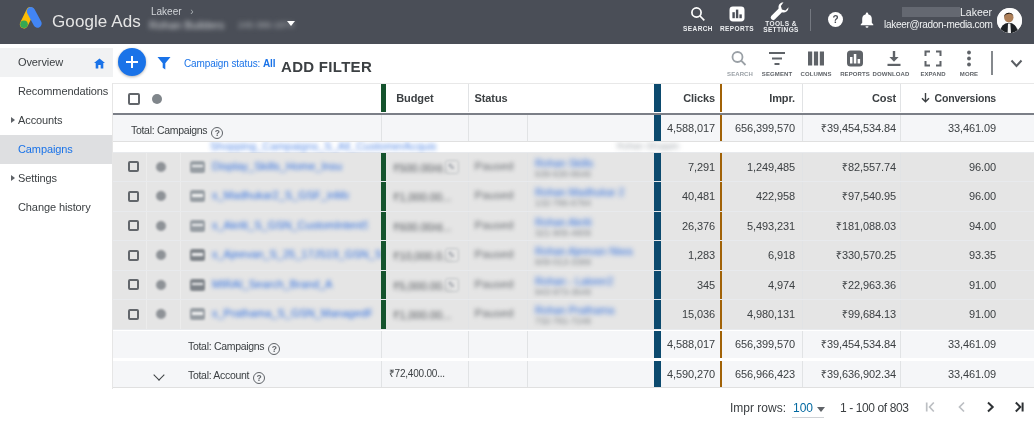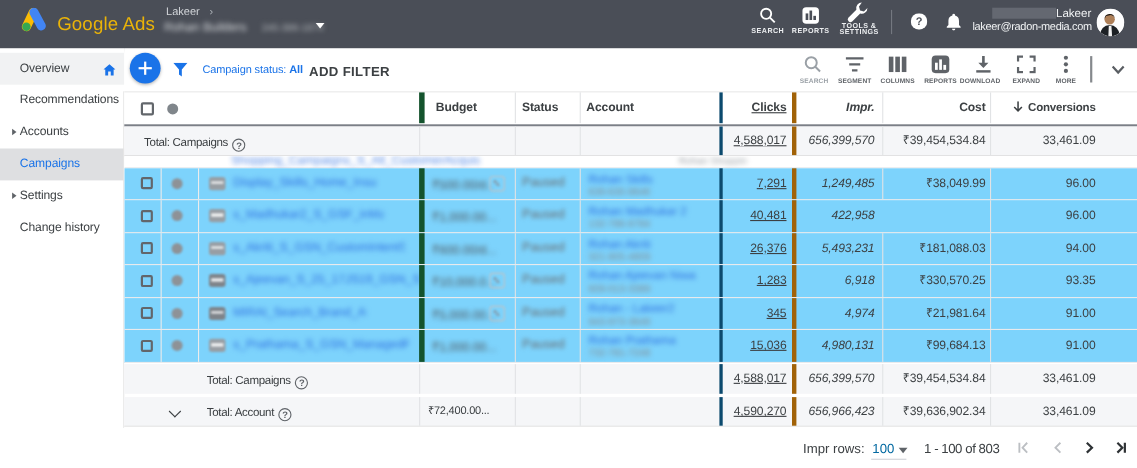--- a/index.html
+++ b/index.html
@@ -4,21 +4,21 @@
 <style>
 * { margin:0; padding:0; box-sizing:border-box; }
 html,body { width:1034px; height:425px; overflow:hidden; background:#fff;
   font-family:"Liberation Sans", sans-serif; }
 
 
 #topbar { position:absolute; top:0; left:0; width:1034px; height:44px; background:#4a4e57; }
 #topbar .shadow { position:absolute; top:44px; left:0; width:1034px; height:5px;
   background:linear-gradient(to bottom, rgba(0,0,0,0.22), rgba(0,0,0,0)); }
 .galogo { position:absolute; top:7px; left:19px; }
-.gatext { position:absolute; top:12px; left:52px; color:#eab308; font-size:17px; letter-spacing:0.1px; }
+.gatext { position:absolute; top:12px; left:52px; color:#e5e5e5; font-size:17px; letter-spacing:0.1px; }
 .crumb1 { position:absolute; top:6px; left:151px; color:#d2d5d9; font-size:10px; }
 .crumb1 .gt { color:#aab0b5; margin-left:6px; font-size:10px; }
 .crumbname { position:absolute; top:19px; left:149px; color:#d5d8db; font-size:11px; filter:blur(2.5px); }
 .crumbid { position:absolute; top:20px; left:238px; color:#b0b4b8; font-size:9px; filter:blur(2.5px); }
 .caret-dn { position:absolute; width:0; height:0; border-left:4.5px solid transparent;
   border-right:4.5px solid transparent; border-top:5px solid #fff; }
 .tbicon { position:absolute; text-align:center; color:#fff; }
 .tblabel { position:absolute; color:#eceef0; font-size:6.5px; font-weight:bold; letter-spacing:0.4px; text-align:center; }
 .tbdivider { position:absolute; top:9px; left:810px; width:1px; height:22px; background:#747880; }
 .acctline1 { position:absolute; top:7px; left:902px; width:87px; height:10px; }
@@ -37,56 +37,56 @@
 .sidetri { position:absolute; width:0; height:0; border-top:3px solid transparent;
   border-bottom:3px solid transparent; border-left:4px solid #5f6368; left:11px; }
 
 
 #toolbar { position:absolute; top:44px; left:113px; width:921px; height:39px; background:#fff; }
 .plusbtn { position:absolute; top:4px; left:5px; width:28px; height:28px; border-radius:50%;
   background:#1a73e8; box-shadow:0 1px 3px rgba(0,0,0,0.3); color:#fff; }
 .plusbtn:before { content:""; position:absolute; left:8px; top:13px; width:12px; height:2px; background:#fff; }
 .plusbtn:after { content:""; position:absolute; left:13px; top:8px; width:2px; height:12px; background:#fff; }
 .filtertxt { position:absolute; top:14px; left:71px; font-size:10px; color:#1a73e8; letter-spacing:-0.1px; }
-.addfilter { position:absolute; top:14px; left:168px; font-size:12px; color:#3c4043; font-weight:bold; letter-spacing:0.3px; }
+.addfilter { position:absolute; top:14px; left:168px; font-size:15px; color:#3c4043; font-weight:bold; letter-spacing:0.3px; }
 .ticon { position:absolute; top:6px; width:36px; text-align:center; }
 .tlabel { position:absolute; top:26.5px; width:56px; text-align:center; font-size:6px; font-weight:bold;
   color:#5f6368; letter-spacing:0.1px; }
 .tchev { position:absolute; top:15px; left:897px; }
 
 
 .trow { position:absolute; left:113px; width:921px; }
 .cell { position:absolute; top:0; height:100%; }
 .c0 { left:0; width:33px; }
 .c1 { left:33px; width:34px; border-left:1px solid #ececec; }
 .c2 { left:67px; width:201px; border-left:1px solid #ececec; }
 .c3 { left:268px; width:86.5px; border-left:5px solid #14532d; }
 .c4 { left:354.5px; width:59.5px; border-left:1px solid #e1e3e5; }
 .c5 { left:414px; width:127px; border-left:1px solid #e1e3e5; }
-.c6 { left:541px; width:66px; border-left:3px solid #0c4a6e;text-decoration:underline; }
-.c7 { left:607px; width:82px; border-left:4px solid #a16207;font-style:italic; }
+.c6 { left:541px; width:66px; border-left:7px solid #0c4a6e; }
+.c7 { left:607px; width:82px; border-left:2px solid #a16207; }
 .c8 { left:689px; width:98px; border-left:1px solid #e1e3e5; }
 .c9 { left:787px; width:134px; border-left:1px solid #e1e3e5; }
 .num { text-align:right; font-size:11px; color:#3c4043; letter-spacing:-0.1px; }
 .c6.num { padding-right:5px; } .c7.num { padding-right:7px; }
 .c8.num { padding-right:4px; } .c9.num { padding-right:38px; }
 
 #thead { top:83px; height:29px; background:#fff; border-top:1px solid #e8e8e8; }
 #thead .c1, #thead .c2 { border-left:none; }
 #thead .cell { line-height:28px; font-size:11px; font-weight:bold; color:#3c4043; letter-spacing:-0.1px; }
 #theadline { position:absolute; top:112.5px; left:113px; width:921px; height:2px; background:#7b7f87; }
 
 #srow { top:114.5px; height:27px; background:#f5f6f8; border-bottom:1px solid #e0e0e0; }
 #srow .cell { line-height:27px; }
 .totaltxt { font-size:10.5px; color:#3c4043; letter-spacing:-0.3px; }
 .qmark { display:inline-block; width:12px; height:12px; border:1px solid #5f6368; border-radius:50%;
   font-size:8.5px; line-height:11px; text-align:center; color:#5f6368; vertical-align:-2px; margin-left:4px; font-weight:bold;}
 
 #rows { position:absolute; top:141.5px; left:113px; width:921px; height:189px; overflow:hidden; background:#fff;}
-.drow { position:absolute; left:0; width:921px; height:29.5px; border-bottom:1px solid #e8eaed; background:#7dd3fc; }
+.drow { position:absolute; left:0; width:921px; height:29.5px; border-bottom:1px solid #e8eaed; background:#e5e5e5; }
 .drow .cell { display:flex; align-items:center; }
 .cbx { position:absolute; left:15px; top:50%; margin-top:-5.5px; width:11px; height:11px;
   border:2px solid #62666b; border-radius:2px; }
 .dot { position:absolute; left:8.5px; top:50%; margin-top:-5px; width:10px; height:10px;
   border-radius:50%; background:#8e9297; filter:blur(0.8px); }
 .cicon { position:absolute; left:9px; top:50%; margin-top:-6px; width:15px; height:12px;
   border-radius:2.5px; background:#989ea4; filter:blur(1px); }
 .cicon:after { content:""; position:absolute; left:2px; right:2px; top:4px; height:2.5px; background:#fff; opacity:0.85; }
 .cname { position:absolute; left:31px; top:50%; margin-top:-7px; font-size:11px; color:#2f6fe0;
   filter:blur(2.2px); white-space:nowrap; overflow:hidden; }
@@ -260,21 +260,20 @@
 <div class="trow" id="thead">
   <div class="cell c0">
       <div class="cbx" style="top:8.5px; margin-top:0; width:12px; height:12px;"></div>
     </div>
   <div class="cell c1">
       <div class="dot" style="top:9.5px; margin-top:0; filter:none; background:#80868b; left:6px;"></div>
     </div>
   <div class="cell c2" style="padding-left:8px;margin-top:35px;">Campaign</div>
   <div class="cell c3 num" style="padding-right:34px; font-weight:bold;">Budget</div>
   <div class="cell c4" style="padding-left:6px;">Status</div>
-  <div class="cell c5" style="padding-left:5px;">Account</div>
   <div class="cell c6 num" style="font-weight:bold;">Clicks</div>
   <div class="cell c7 num" style="font-weight:bold;">Impr.</div>
   <div class="cell c8 num" style="font-weight:bold;">Cost</div>
   <div class="cell c9 num" style="font-weight:bold; font-size:10.5px; letter-spacing:-0.2px;"><svg width="9" height="10" viewBox="0 0 9 10" style="vertical-align:-1px; margin-right:5px;">
         <path d="M4.5 0 V8 M1 5.2 L4.5 8.8 L8 5.2" fill="none" stroke="#3c4043" stroke-width="1.4"></path>
       </svg>Conversions</div>
 </div>
 <div id="theadline"></div>
 
 <div class="trow" id="srow">
@@ -310,21 +309,21 @@
       </div>
       <div class="cell c4">
         <div class="paused">Paused</div>
       </div>
       <div class="cell c5">
         <div class="aname">Rohan Skills</div>
         <div class="aid">639-630-8646</div>
       </div>
       <div class="cell c6 num" style="display: block; line-height: 29px;">7,291</div>
       <div class="cell c7 num" style="display: block; line-height: 29px;">1,249,485</div>
-      <div class="cell c8 num" style="display: block; line-height: 29px;">₹38,049.99</div>
+      <div class="cell c8 num" style="display: block; line-height: 29px;">₹82,557.74</div>
       <div class="cell c9 num" style="display: block; line-height: 29px;">96.00</div>
     </div>
     <div class="drow" style="top:40.5px;">
       <div class="cell c0">
         <div class="cbx"></div>
       </div>
       <div class="cell c1">
         <div class="dot"></div>
       </div>
       <div class="cell c2">
@@ -336,20 +335,21 @@
       </div>
       <div class="cell c4">
         <div class="paused">Paused</div>
       </div>
       <div class="cell c5">
         <div class="aname">Rohan Madhukar 2</div>
         <div class="aid">132-786-6784</div>
       </div>
       <div class="cell c6 num" style="display: block; line-height: 29px;">40,481</div>
       <div class="cell c7 num" style="display: block; line-height: 29px;">422,958</div>
+      <div class="cell c8 num" style="display: block; line-height: 29px;">₹97,540.95</div>
       <div class="cell c9 num" style="display: block; line-height: 29px;">96.00</div>
     </div>
     <div class="drow" style="top:70px;">
       <div class="cell c0">
         <div class="cbx"></div>
       </div>
       <div class="cell c1">
         <div class="dot"></div>
       </div>
       <div class="cell c2">
@@ -415,21 +415,21 @@
       </div>
       <div class="cell c4">
         <div class="paused">Paused</div>
       </div>
       <div class="cell c5">
         <div class="aname">Rohan - Lakeer2</div>
         <div class="aid">943-973-3649</div>
       </div>
       <div class="cell c6 num" style="display: block; line-height: 29px;">345</div>
       <div class="cell c7 num" style="display: block; line-height: 29px;">4,974</div>
-      <div class="cell c8 num" style="display: block; line-height: 29px;">₹21,981.64</div>
+      <div class="cell c8 num" style="display: block; line-height: 29px;">₹22,963.36</div>
       <div class="cell c9 num" style="display: block; line-height: 29px;">91.00</div>
     </div>
     <div class="drow" style="top:158.5px;">
       <div class="cell c0">
         <div class="cbx"></div>
       </div>
       <div class="cell c1">
         <div class="dot"></div>
       </div>
       <div class="cell c2">

